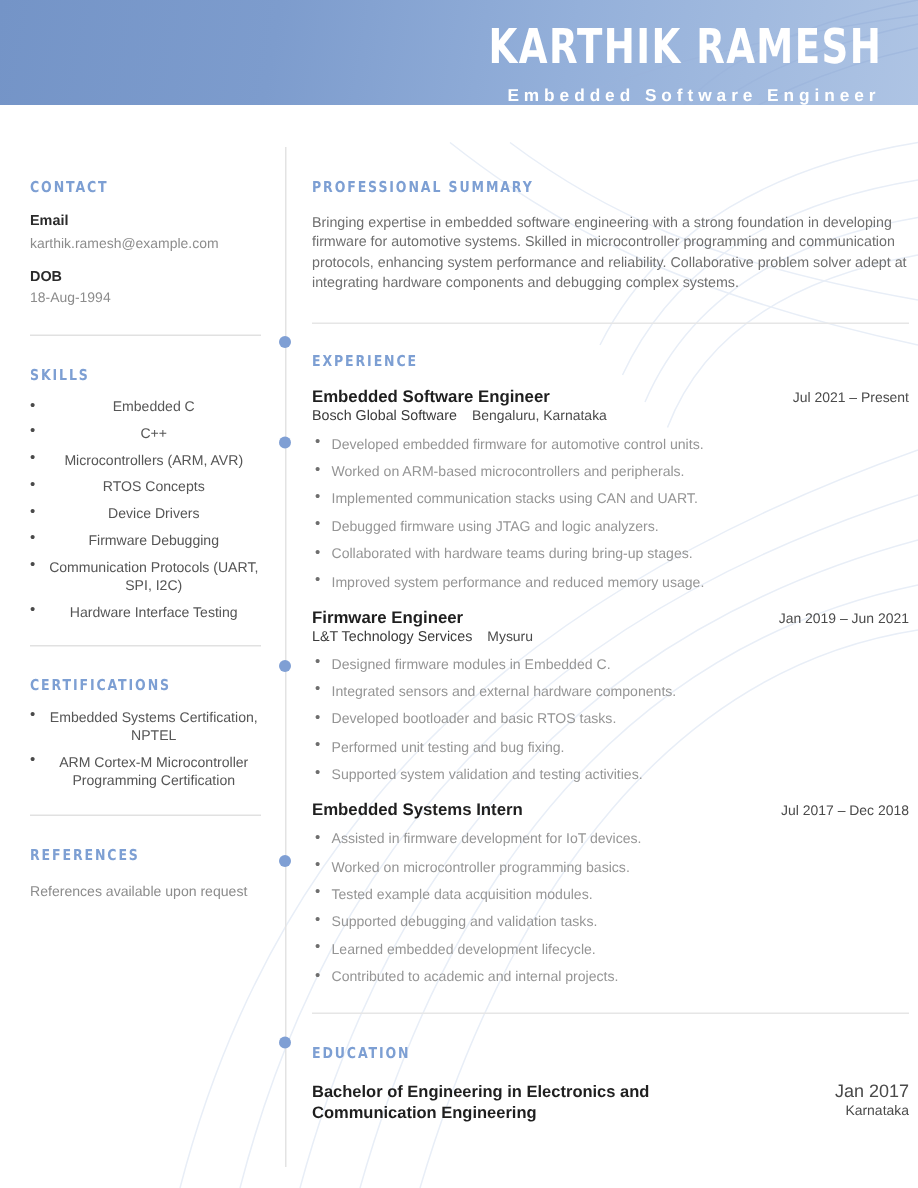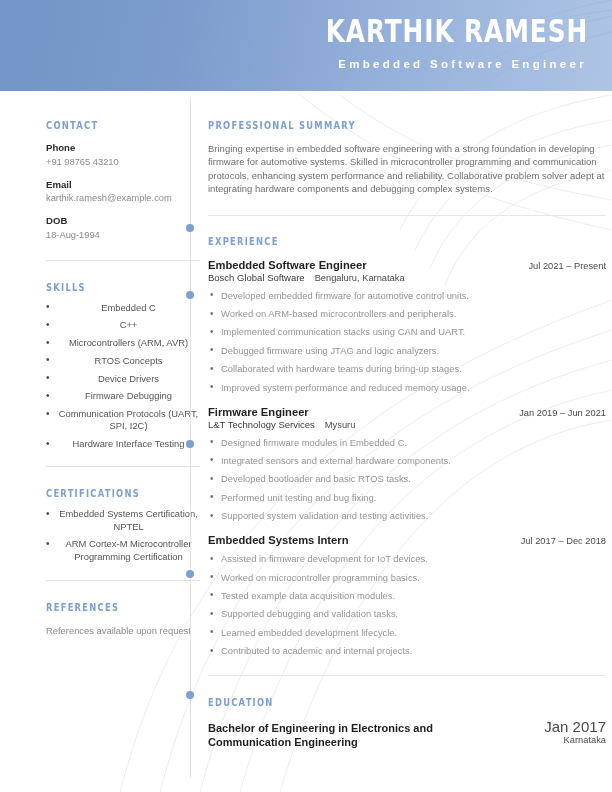--- a/index.html
+++ b/index.html
@@ -29,21 +29,21 @@
     width: 612px; height: 792px;
     pointer-events: none;
     z-index: 0;
   }
 
   
   .header {
     position: absolute;
     left: 0; top: 0;
     width: 612px;
-    height: 91px;
+    height: 70px;
     background: linear-gradient(100deg, #7494c7 0%, #7d9ccd 30%, #94b0da 62%, #aec4e4 100%);
     z-index: 2;
     overflow: hidden;
   }
   .header-arcs { position:absolute; left:0; top:0; width:612px; height:91px; }
   .name {
     position: absolute;
     right: 24px;
     top: 14px;
     color: #ffffff;
@@ -67,21 +67,20 @@
     white-space: nowrap;
   }
 
   
   .sidebar {
     position: absolute;
     left: 0;
     top: 91px;
     width: 190px;
     z-index: 3;
-    margin-left: 26px;
   }
   .main {
     position: absolute;
     left: 190px;
     top: 91px;
     width: 440px;
     z-index: 3;
   }
   .timeline {
     position: absolute;
@@ -248,21 +247,21 @@
     font-size: 11px;
     font-weight: bold;
     line-height: 14px;
     max-width: 290px;
   }
   .edu-right {
     text-align: right;
     white-space: nowrap;
     padding-left: 10px;
   }
-  .edu-date { color: #4a4a4a; font-size: 15px; line-height: 12.5px; text-align: center; }
+  .edu-date { color: #4a4a4a; font-size: 12px; line-height: 12.5px; text-align: center; }
   .edu-loc  { color: #4a4a4a; font-size: 9.3px; line-height: 12.5px; }
 </style>
 </head>
 <body>
 
 <div class="page">
 
   <svg class="watermark" viewBox="0 0 612 792" preserveAspectRatio="none">
     <g fill="none" stroke="#e8eef7" stroke-width="1">
       <path d="M 120 792 C 180 560, 330 400, 612 300"></path>
@@ -297,24 +296,20 @@
   <div class="tl-dot" style="top:291px"></div>
   <div class="tl-dot" style="top:440px"></div>
   <div class="tl-dot" style="top:570px"></div>
   <div class="tl-dot" style="top:691px"></div>
 
   <div class="sidebar">
 
     <div class="side-inner" style="padding-top:29px">
       <div class="side-h">CONTACT</div>
       <div>
-        <div class="c-label">Phone</div>
-        <div class="c-value">+91 98765 43210</div>
-      </div>
-      <div>
         <div class="c-label">Email</div>
         <div class="c-value">karthik.ramesh@example.com</div>
       </div>
       <div>
         <div class="c-label">DOB</div>
         <div class="c-value">18-Aug-1994</div>
       </div>
     </div>
 
     <div class="side-div" style="margin-top:19px"></div>

